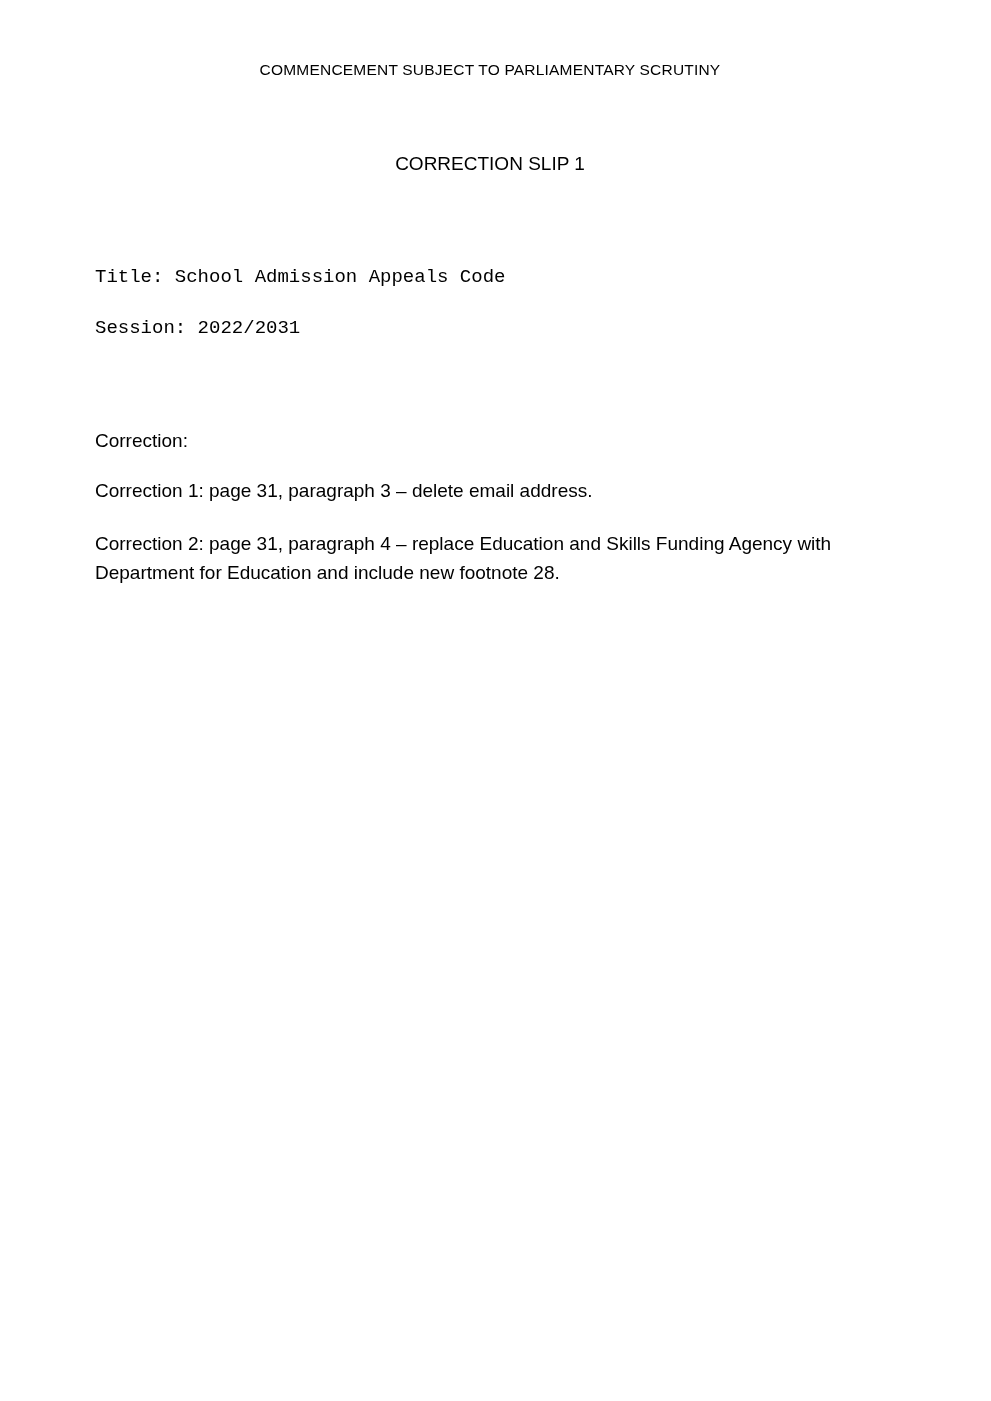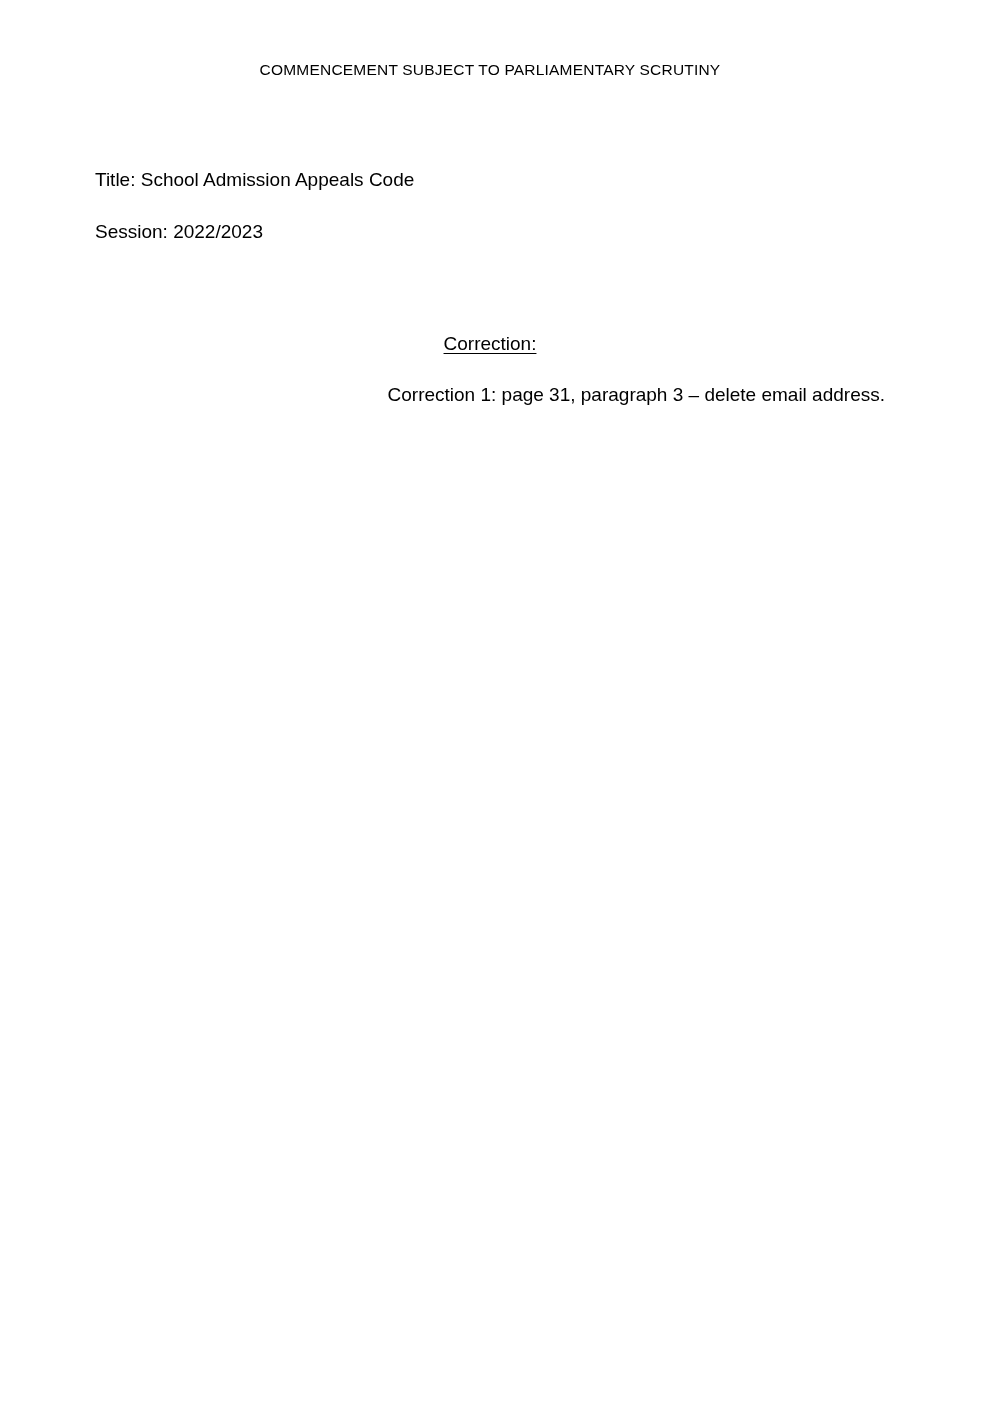--- a/index.html
+++ b/index.html
@@ -33,58 +33,58 @@
   }
   .slip-title {
     margin-top: 72px;
     text-align: center;
     font-size: 19px;
     line-height: 1.3;
     color: #000000;
   }
   .meta-block {
     margin-top: 86px;
+    font-family: Liberation Mono, monospace;
   }
   .meta-line {
     font-size: 19px;
     line-height: 1.5;
     margin: 0 0 23px 0;
   }
   .corrections-block {
     margin-top: 84px;
   }
   .corrections-heading {
     font-size: 19px;
     line-height: 1.5;
-    text-decoration: underline;
     text-underline-offset: 3px;
     margin: 0 0 22px 0;
-    text-align: center;
   }
   .correction-item {
     font-size: 19px;
     line-height: 1.52;
     margin: 0 0 24px 0;
     max-width: 790px;
-    text-align: right;
   }
 </style>
 </head>
 <body>
 
 <div class="page">
   <div class="content">
 
     <div class="scrutiny-notice">COMMENCEMENT SUBJECT TO PARLIAMENTARY SCRUTINY</div>
 
+    <div class="slip-title">CORRECTION SLIP 1</div>
 
     <div class="meta-block">
       <p class="meta-line">Title: School Admission Appeals Code</p>
-      <p class="meta-line">Session: 2022/2023</p>
+      <p class="meta-line">Session: 2022/2031</p>
     </div>
 
     <div class="corrections-block">
       <p class="corrections-heading">Correction:</p>
       <p class="correction-item">Correction 1: page 31, paragraph 3 – delete email address.</p>
+      <p class="correction-item">Correction 2: page 31, paragraph 4 – replace Education and Skills Funding Agency with Department for Education and include new footnote 28.</p>
     </div>
 
   </div>
 </div>
 
 </body></html>

